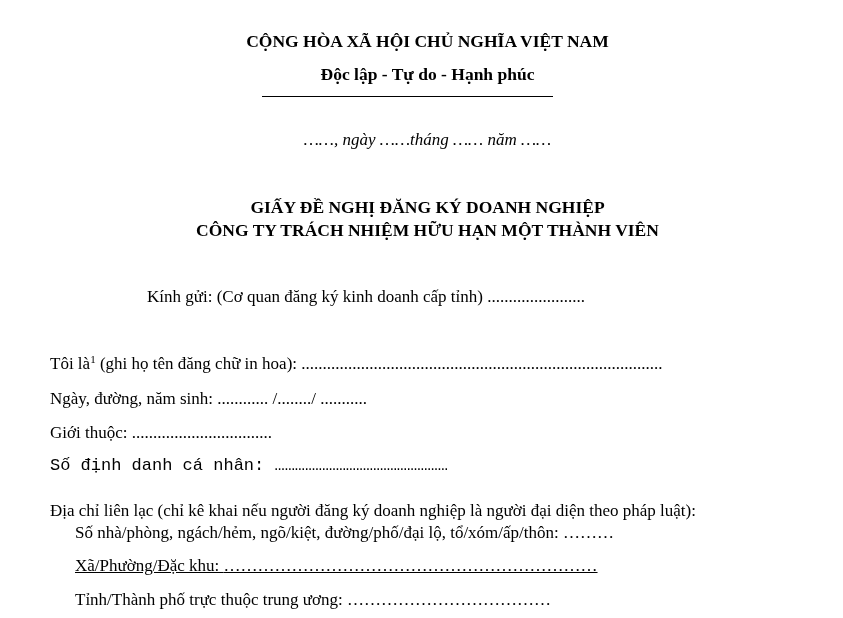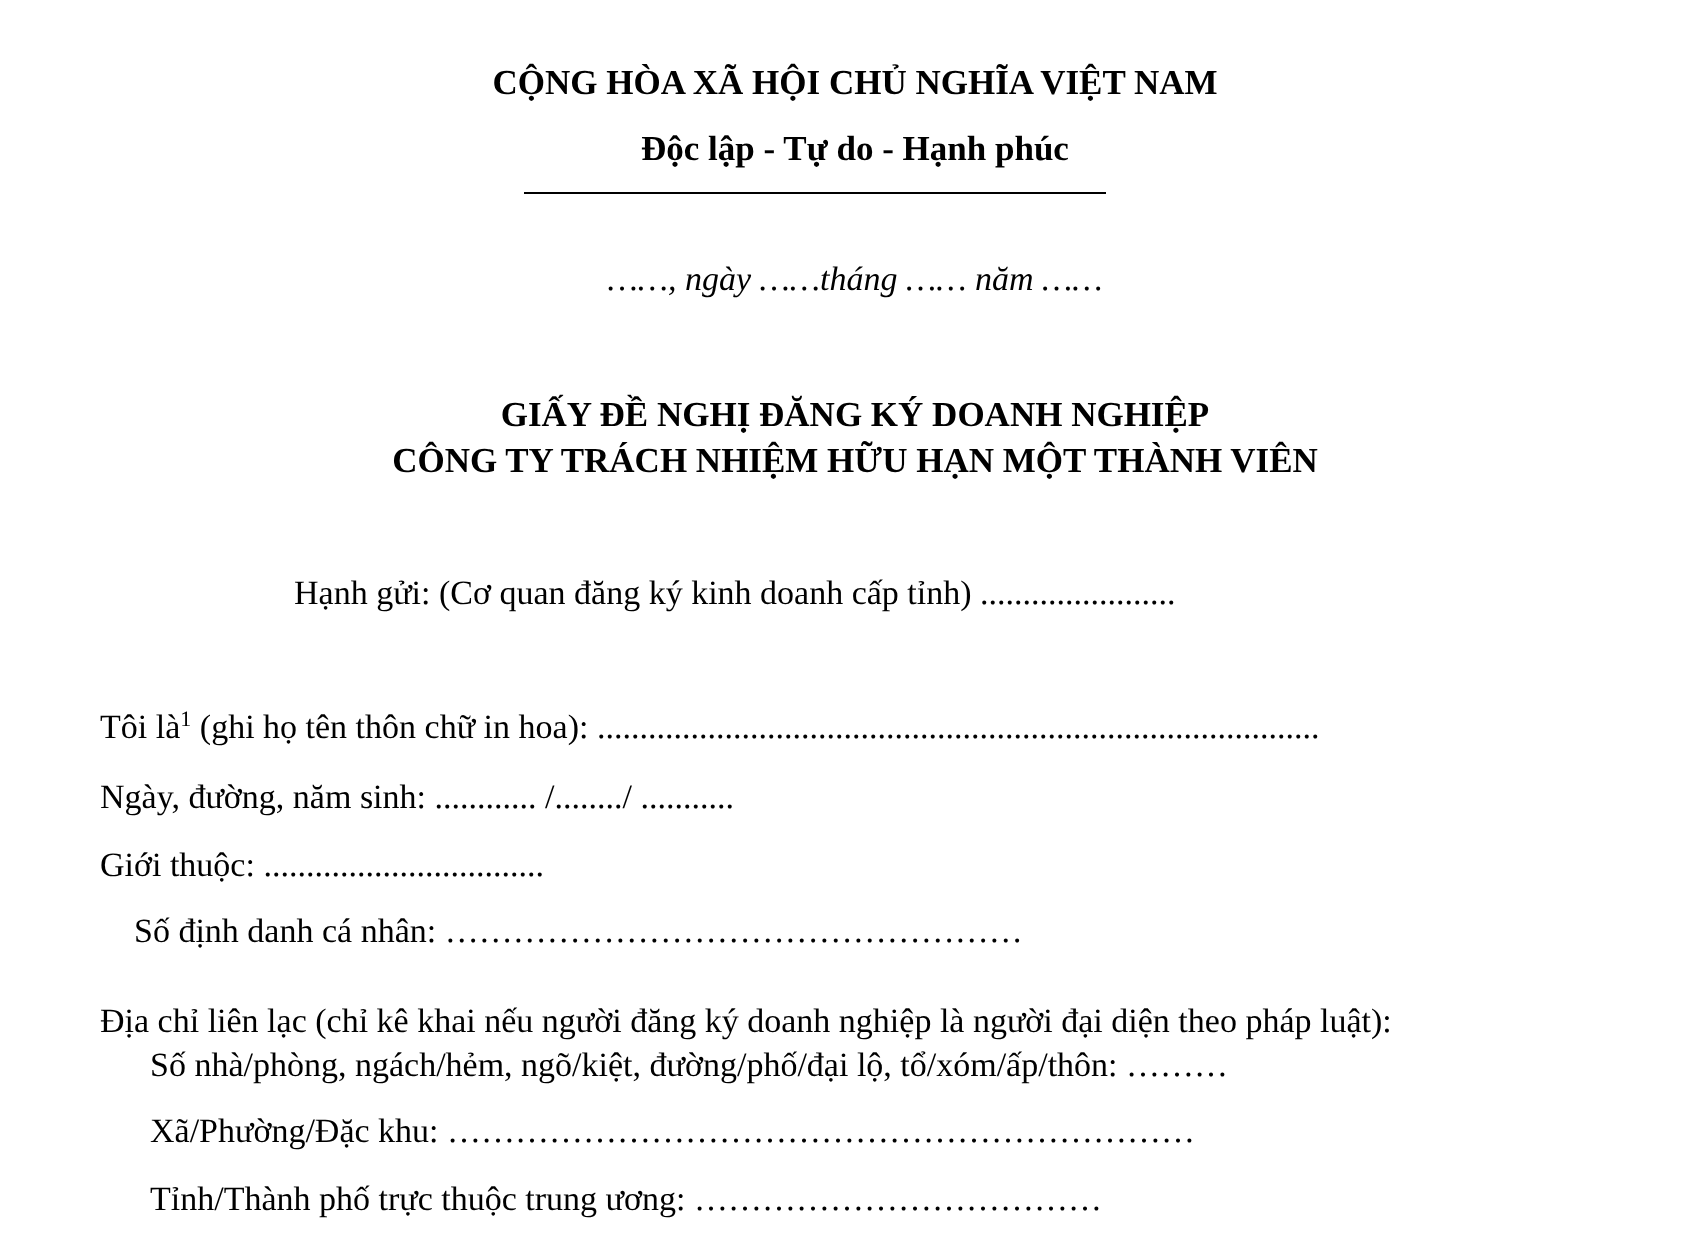--- a/index.html
+++ b/index.html
@@ -70,46 +70,46 @@
   }
   .field {
     position: absolute;
     white-space: nowrap;
     font-size: 17px;
     line-height: 22px;
   }
   .f1 { left: 50px; top: 353px; }
   .f2 { left: 50px; top: 388px; }
   .f3 { left: 50px; top: 422px; }
-  .f4 { left: 67px; top: 455px; }
+  .f4 { left: 50px; top: 455px; font-family: Liberation Mono, monospace; }
   .f5 { left: 50px; top: 500px; }
   .f6 { left: 75px; top: 522px; }
-  .f7 { left: 75px; top: 555px; }
+  .f7 { left: 75px; top: 555px; text-decoration: underline; }
   .f8 { left: 75px; top: 589px; text-align: right; }
   sup { font-size: 11px; vertical-align: 6px; line-height: 0; }
   .dots { letter-spacing: 0; }
 </style>
 </head>
 <body>
 
 <div class="center-line heading-1">CỘNG HÒA XÃ HỘI CHỦ NGHĨA VIỆT NAM</div>
 <div class="center-line heading-2">Độc lập - Tự do - Hạnh phúc</div>
 <div class="rule"></div>
 
 <div class="center-line date-line">……, ngày ……tháng …… năm ……</div>
 
 <div class="center-line title-1">GIẤY ĐỀ NGHỊ ĐĂNG KÝ DOANH NGHIỆP</div>
 <div class="center-line title-2">CÔNG TY TRÁCH NHIỆM HỮU HẠN MỘT THÀNH VIÊN</div>
 
 <div class="recipient">
-  <span>Hạnh gửi: </span><span class="italic">(Cơ quan đăng ký kinh doanh cấp tỉnh)</span><span class="dots"> .......................</span>
+  <span>Kính gửi: </span><span class="italic">(Cơ quan đăng ký kinh doanh cấp tỉnh)</span><span class="dots"> .......................</span>
 </div>
 
 <div class="field f1">
-  <span>Tôi là</span><sup>1</sup><span> (</span><span class="italic">ghi họ tên thôn chữ in hoa</span><span>):</span><span class="dots">  .....................................................................................</span>
+  <span>Tôi là</span><sup>1</sup><span> (</span><span class="italic">ghi họ tên đăng chữ in hoa</span><span>):</span><span class="dots">  .....................................................................................</span>
 </div>
 
 <div class="field f2">
   <span>Ngày, đường, năm sinh: </span><span class="dots">............ /......../ ...........</span>
 </div>
 
 <div class="field f3">
   <span>Giới thuộc: </span><span class="dots"> .................................</span>
 </div>
 

